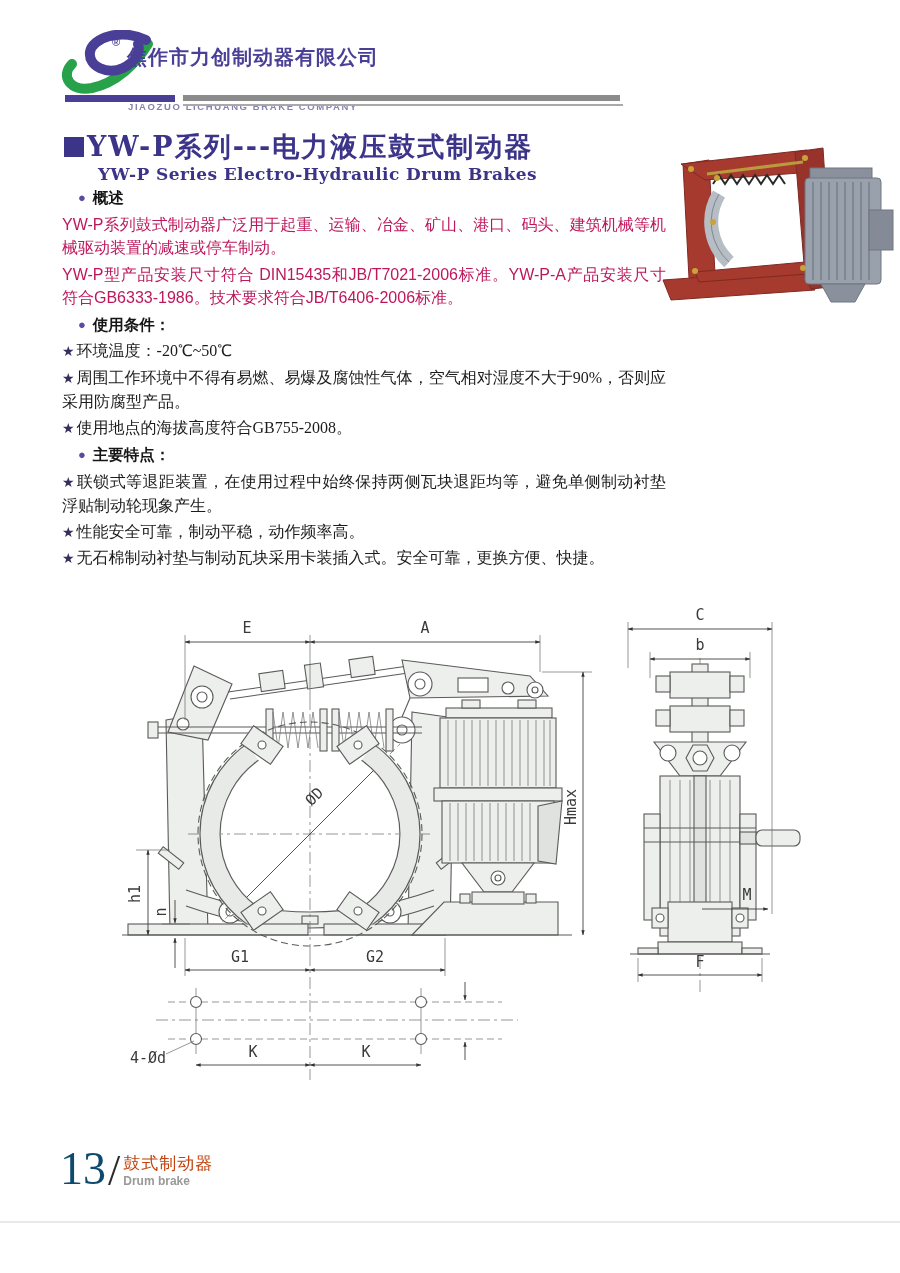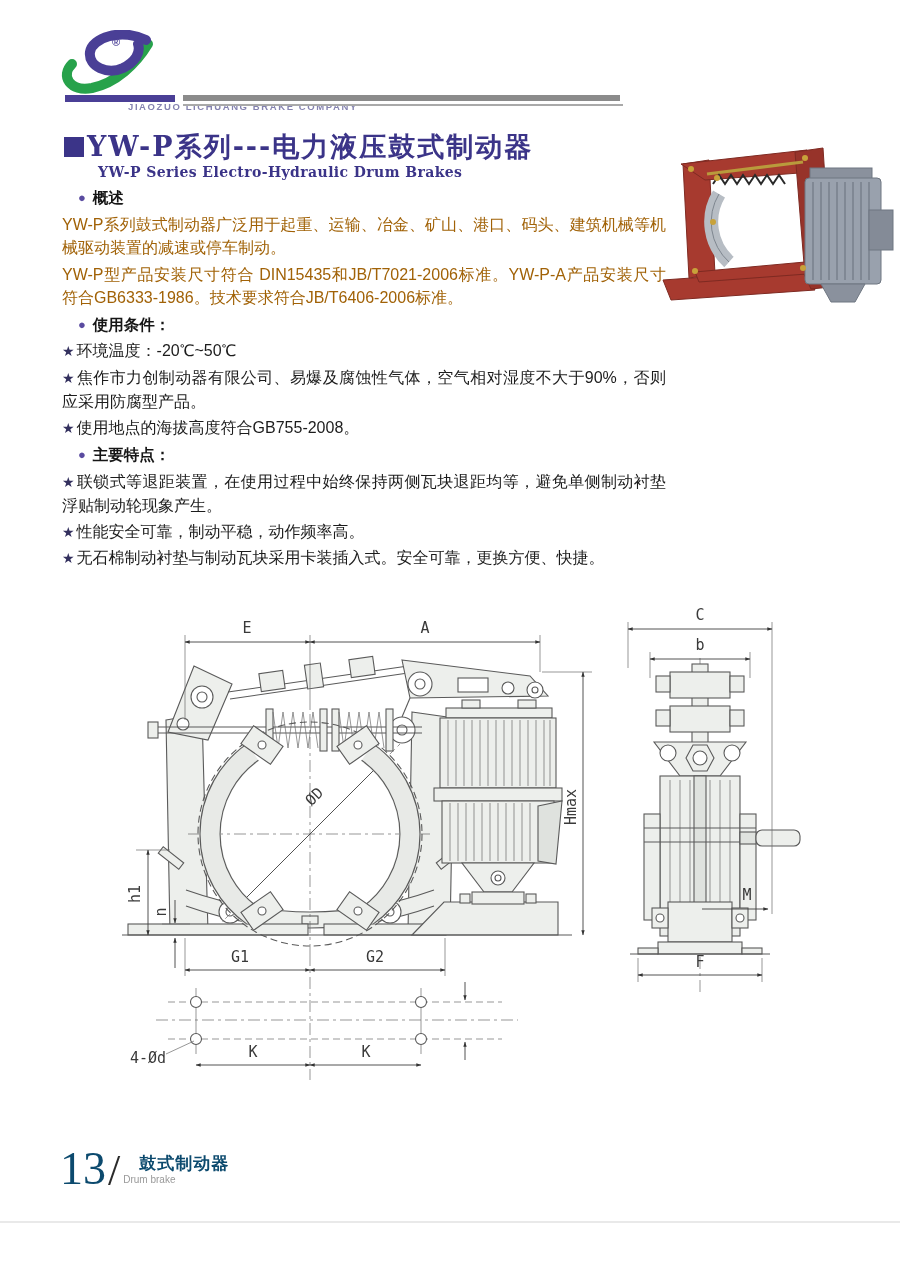--- a/index.html
+++ b/index.html
@@ -14,28 +14,28 @@
   .rule-purple{position:absolute;left:65px;top:95px;width:110px;height:7px;background:#4a3f96;}
   .rule-gray{position:absolute;left:183px;top:95px;width:437px;height:6px;background:#8b8b8b;}
   .rule-thin{position:absolute;left:183px;top:104px;width:440px;height:2px;background:#a9a9a9;}
 
   
   .title-row{position:absolute;left:64px;top:130px;display:flex;align-items:flex-start;text-align:center;}
   .title-sq{width:20px;height:20px;background:#3b3488;margin-top:7px;margin-right:3px;}
   .title-cn{font-family:"DejaVu Serif","Liberation Serif",serif;font-size:27px;font-weight:bold;
             color:#3b3488;letter-spacing:2px;line-height:33px;}
   .title-en{position:absolute;left:98px;top:164px;font-family:"DejaVu Serif","Liberation Serif",serif;
-            font-size:14px;font-weight:bold;color:#3b3488;letter-spacing:0.4px;}
+            font-size:17px;font-weight:bold;color:#3b3488;letter-spacing:0.4px;}
 
   
   .body-text{position:absolute;left:62px;top:183px;width:604px;font-size:16px;line-height:23.5px;text-align:justify;}
   .sec-head{font-size:15.5px;font-weight:bold;margin:3px 16px 3px;text-align:left;color:#161616;}
   .bullet{color:#5a4ba0;font-size:13px;margin-right:7px;vertical-align:1px;}
-  .body-p{margin:0 0 3px;color:#a16207;}
-  .star-item{margin:0 0 2px;color:#1c1c1c;}
+  .body-p{margin:0 0 3px;color:#be185d;}
+  .star-item{margin:0 0 2px;color:#1c1c1c;font-family:Liberation Serif, serif;}
   .star{color:#33305e;margin-right:2px;font-size:14px;}
 
   
   .photo{position:absolute;left:655px;top:122px;width:240px;height:195px;}
 
   
   .drawing{position:absolute;left:110px;top:602px;width:700px;height:505px;}
   .s{stroke:#5a5a5a;stroke-width:1.1;fill:none;}
   .thin{stroke:#6a6a6a;stroke-width:0.7;fill:none;}
   .f{fill:#edefec;stroke:#5a5a5a;stroke-width:1.1;}
@@ -45,36 +45,37 @@
   .dsh{stroke-dasharray:7 4;}
   .cl{stroke-dasharray:12 4 3 4;}
   .shoe{stroke:#e8eae7;stroke-width:22;fill:none;}
   .dt{font-family:"DejaVu Sans Mono","Liberation Mono",monospace;font-size:15px;fill:#3a3a3a;}
 
   
   .footer{position:absolute;left:60px;top:1146px;display:flex;align-items:flex-start;}
   .pageno{font-family:"Liberation Serif",serif;font-size:46px;line-height:46px;color:#0c4a6e;}
   .slash{font-family:"Liberation Serif",serif;font-size:44px;line-height:50px;color:#2a2a2a;margin:0 3px 0 2px;}
   .foot-col{padding-top:9px;}
-  .foot-cn{font-size:17px;font-weight:bold;letter-spacing:1px;color:#0c4a6e;line-height:18px;margin-left:16px;}
-  .foot-en{font-size:10px;color:#999999;margin-top:1px;}
+  .foot-cn{font-size:17px;font-weight:normal;letter-spacing:1px;color:#c2410c;line-height:18px;}
+  .foot-en{font-size:12px;color:#999999;margin-top:1px;font-weight:bold;}
   .page-edge{position:absolute;left:0;top:1221px;width:900px;height:2px;background:#e9e9e9;}
 </style>
 </head>
 <body>
 
 <div class="page">
 
   <div class="logo-wrap">
     <svg width="120" height="66" viewBox="0 0 120 66">
       <path d="M14,34 C2,46 12,62 34,58 C58,53 78,34 90,14" stroke="#27a24b" stroke-width="10" fill="none" stroke-linecap="round"></path>
       <path d="M88,10 C62,-2 34,8 32,22 C30,37 50,45 65,38 C77,32 83,23 80,14" stroke="#4a3f96" stroke-width="10" fill="none" stroke-linecap="round"></path>
     </svg>
   </div>
   <span class="reg-mark">®</span>
+  <div class="company-cn">焦作市力创制动器有限公司</div>
   <div class="company-en">JIAOZUO LICHUANG BRAKE COMPANY</div>
   <div class="rule-purple"></div>
   <div class="rule-gray"></div>
   <div class="rule-thin"></div>
 
   <div class="title-row">
     <div class="title-sq"></div>
     <div class="title-cn">YW-P系列---电力液压鼓式制动器</div>
   </div>
   <div class="title-en">YW-P Series Electro-Hydraulic Drum Brakes</div>
@@ -122,21 +123,21 @@
 
     <div class="body-p">YW-P型产品安装尺寸符合 DIN15435和JB/T7021-2006标准。YW-P-A产品安装尺寸符合GB6333-1986。技术要求符合JB/T6406-2006标准。</div>
 
     <div class="sec-head">
       <span class="bullet">●</span><span>使用条件：</span>
     </div>
     <div class="star-item">
       <span class="star">★</span><span>环境温度：-20℃~50℃</span>
     </div>
     <div class="star-item">
-      <span class="star">★</span><span>焦作市力创制动器有限公司、易爆及腐蚀性气体，空气相对湿度不大于90%，否则应采用防腐型产品。</span>
+      <span class="star">★</span><span>周围工作环境中不得有易燃、易爆及腐蚀性气体，空气相对湿度不大于90%，否则应采用防腐型产品。</span>
     </div>
     <div class="star-item">
       <span class="star">★</span><span>使用地点的海拔高度符合GB755-2008。</span>
     </div>
 
     <div class="sec-head">
       <span class="bullet">●</span><span>主要特点：</span>
     </div>
     <div class="star-item">
       <span class="star">★</span><span>联锁式等退距装置，在使用过程中始终保持两侧瓦块退距均等，避免单侧制动衬垫浮贴制动轮现象产生。</span>

